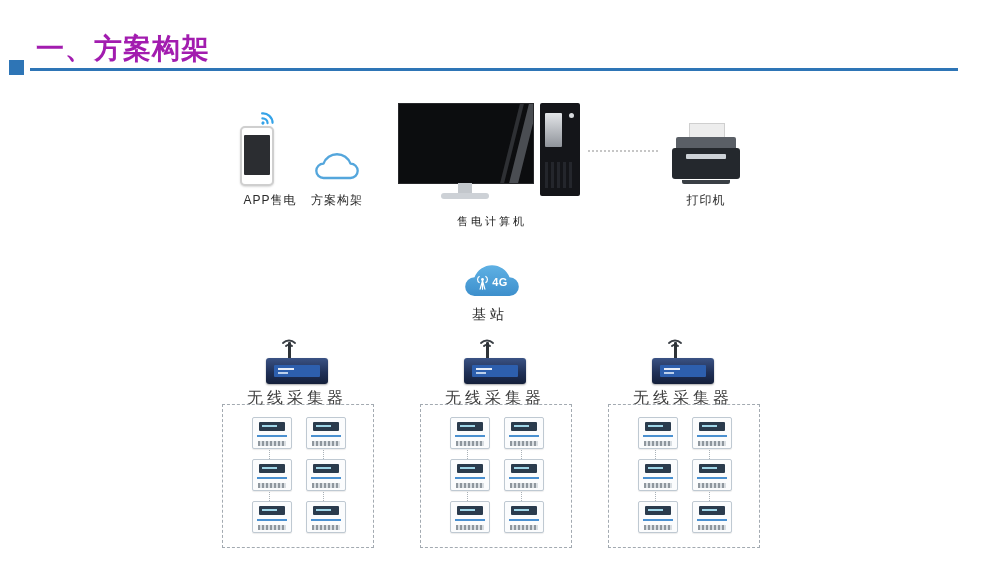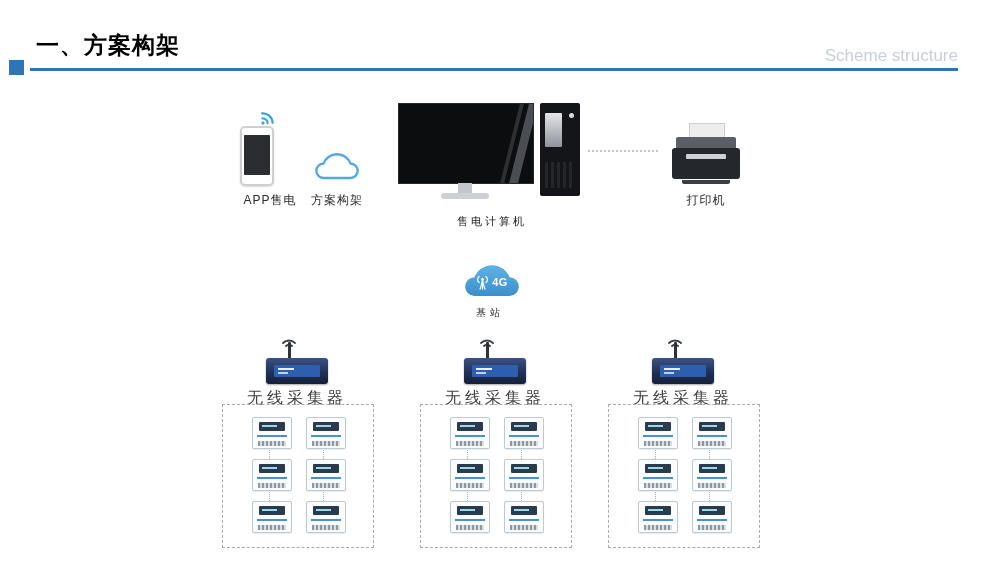--- a/index.html
+++ b/index.html
@@ -3,21 +3,21 @@
 <meta charset="utf-8">
 <style>
   html,body { margin:0; padding:0; background:#ffffff; }
   .page {
     position:relative; width:1000px; height:563px; background:#ffffff;
     font-family:"Liberation Sans","DejaVu Sans",sans-serif; overflow:hidden;
   }
 
   
   .accent-square { position:absolute; left:9px; top:60px; width:15px; height:15px; background:#2e75b6; }
-  .title { position:absolute; left:36px; top:30px; font-size:23px; font-weight:bold; color:#000000; letter-spacing:1px; }
+  .title { position:absolute; left:36px; top:30px; font-size:28px; font-weight:bold; color:#a21caf; letter-spacing:1px; }
   .subtitle { position:absolute; right:42px; top:46px; font-size:17px; color:#c9cfd6; }
   .rule { position:absolute; left:30px; top:68px; width:928px; height:3px; background:#2e75b6; }
 
   
   .dev-label { position:absolute; font-size:12px; color:#2b2b2b; text-align:center; letter-spacing:1px; }
 
   
   .wifi { position:absolute; left:257px; top:110px; transform:rotate(42deg); }
   .phone { position:absolute; left:240px; top:126px; width:30px; height:56px; background:#ffffff;
            border:2px solid #cfcfcf; border-radius:5px; box-shadow:0 1px 2px rgba(0,0,0,.15); }
@@ -55,21 +55,21 @@
   .printer-body { position:absolute; left:0; top:25px; width:68px; height:31px; background:#24282d; border-radius:3px; }
   .printer-slot { position:absolute; left:14px; top:6px; width:40px; height:5px; background:#cdd2d7; border-radius:1px; }
   .printer-tray { position:absolute; left:10px; top:57px; width:48px; height:4px; background:#3a3f45; border-radius:0 0 2px 2px; }
   .lbl-printer { left:666px; top:192px; width:80px; }
 
   
   .gcloud { position:absolute; left:457px; top:255px; width:70px; height:47px; }
   .gcloud-inner { position:absolute; left:0; top:15px; width:70px; height:24px;
                   display:flex; align-items:center; justify-content:center; gap:3px; }
   .g-badge { color:#ffffff; font-size:11px; font-weight:bold; letter-spacing:0.5px; }
-  .lbl-station { left:450px; top:306px; width:80px; font-size:10px; letter-spacing:4px; }
+  .lbl-station { left:450px; top:306px; width:80px; font-size:14px; letter-spacing:4px; }
 
   
   .collector { position:absolute; width:70px; height:50px; top:337px; }
   .g1 { left:262px; } .g2 { left:460px; } .g3 { left:648px; }
   .csig { position:absolute; left:18px; top:-3px; }
   .cant { position:absolute; left:26px; top:5px; width:3px; height:17px; background:#2e3338; border-radius:1px; }
   .cbody { position:absolute; left:4px; top:21px; width:62px; height:26px; border-radius:3px;
            background:linear-gradient(180deg,#3a5284 0%,#203158 55%,#141f3a 100%);
            box-shadow:0 1px 2px rgba(0,0,0,.35); }
   .cface { position:absolute; left:8px; top:7px; width:46px; height:12px; background:#2d5fae; border-radius:1px; }
@@ -93,21 +93,20 @@
   .meter-terminals { position:absolute; left:5px; bottom:2px; width:28px; height:5px;
            background:repeating-linear-gradient(90deg,#8f979e 0 2px,#d9dee2 2px 4px); }
 </style>
 </head>
 <body>
 
 <div class="page">
 
   <div class="accent-square"></div>
   <div class="title">一、方案构架</div>
-  <div class="subtitle">Scheme structure</div>
   <div class="rule"></div>
 
   <svg class="wifi" width="20" height="17" viewBox="0 0 20 17">
     <g fill="none" stroke="#35a3e8" stroke-width="2.2" stroke-linecap="round">
       <path d="M3 8 a 9.5 9.5 0 0 1 14 0"></path>
       <path d="M6.5 11.5 a 5 5 0 0 1 7 0"></path>
     </g>
     <circle cx="10" cy="14.5" r="1.6" fill="#35a3e8"></circle>
   </svg>
   <div class="phone">

